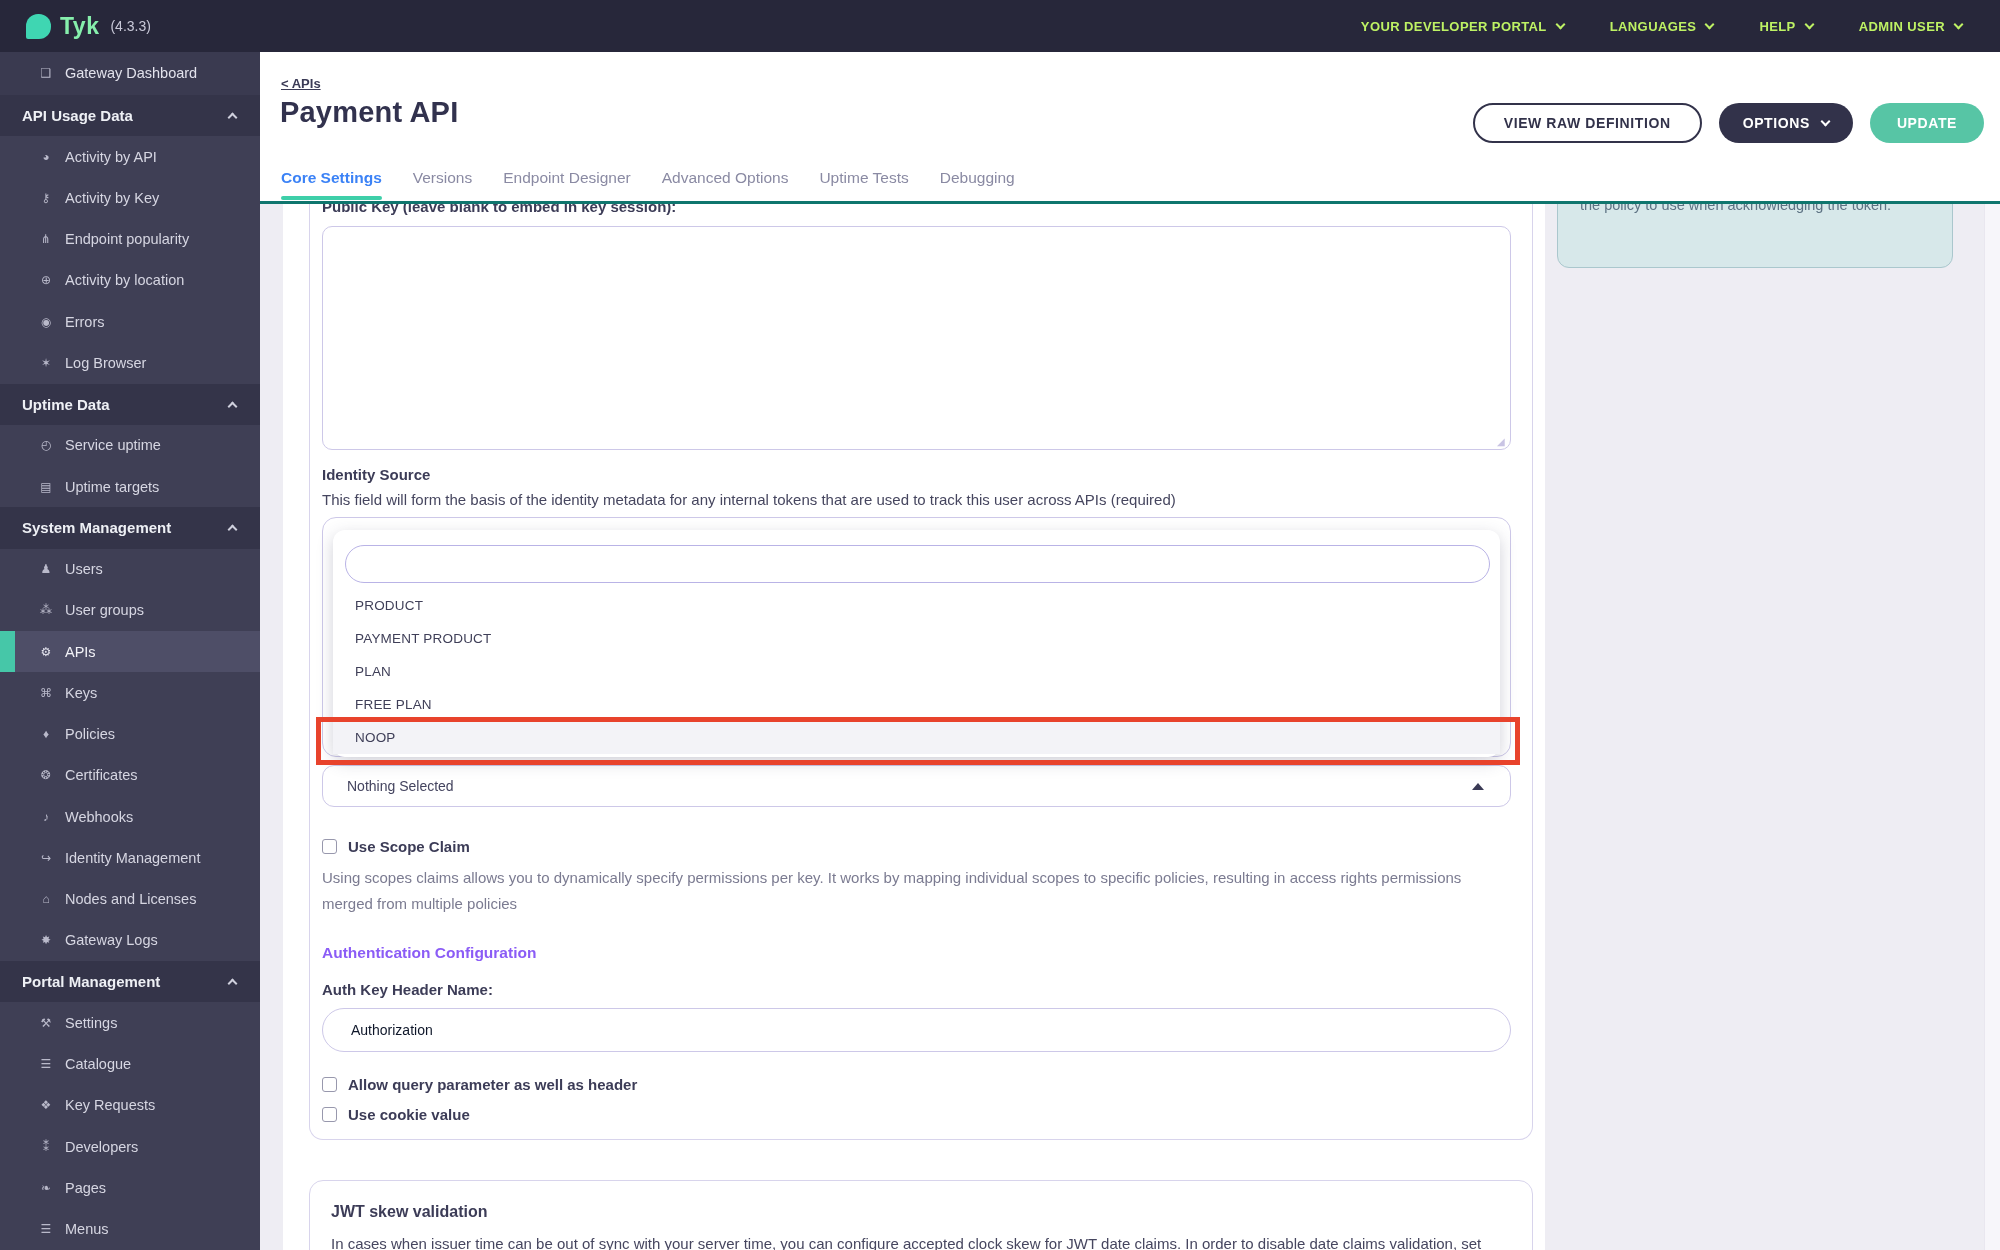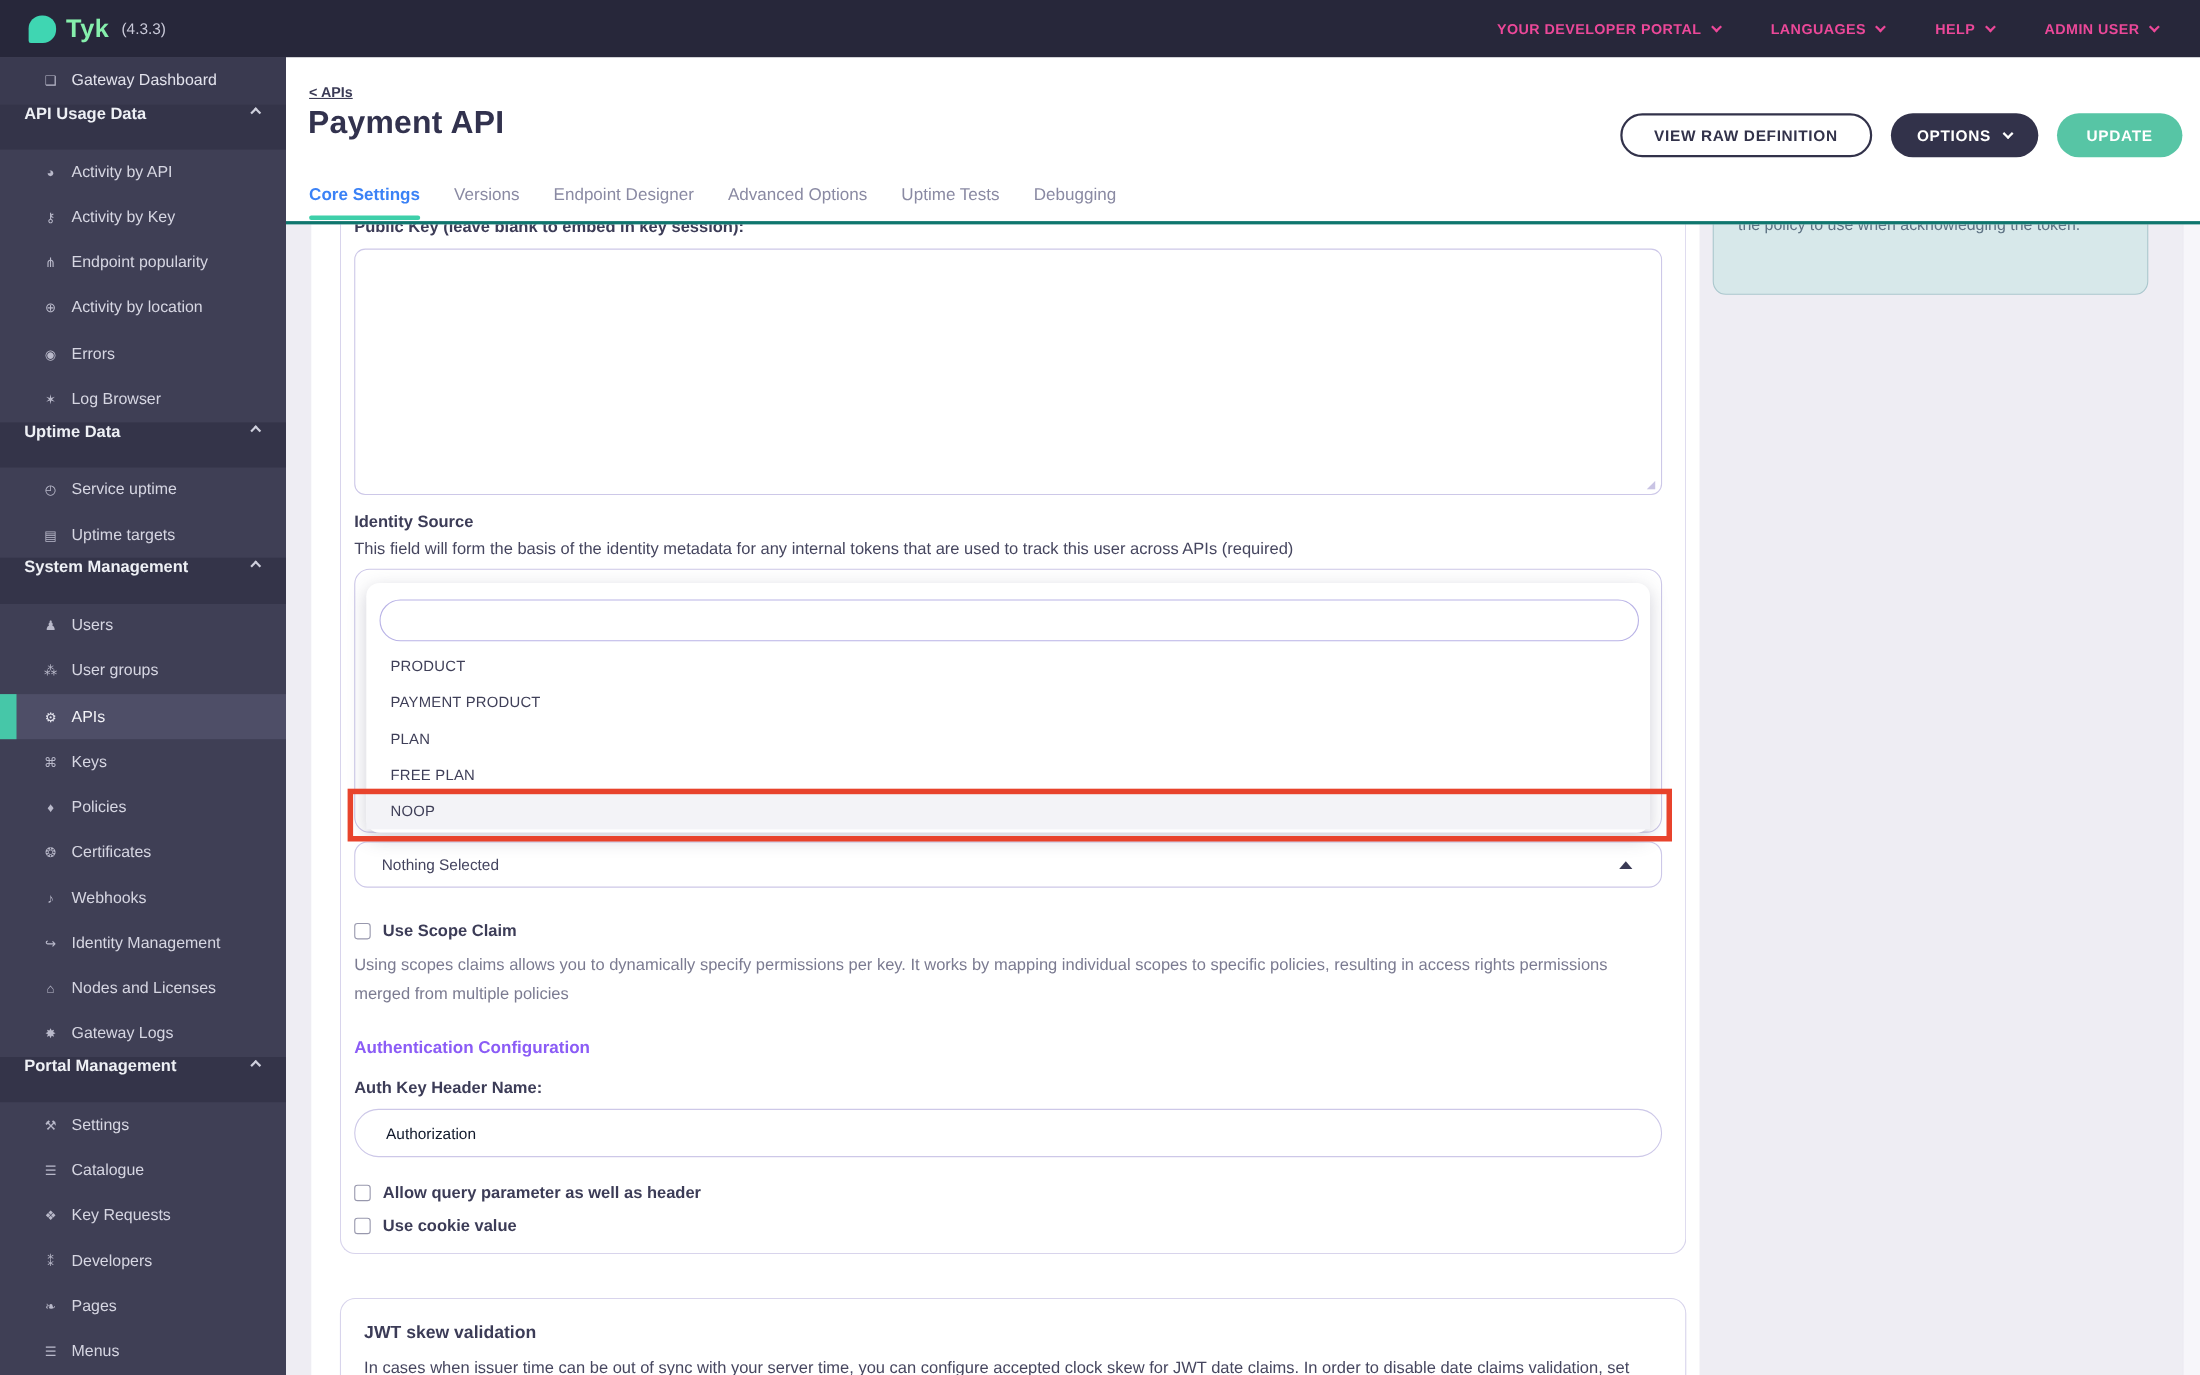--- a/index.html
+++ b/index.html
@@ -7,32 +7,32 @@
     font-family:"Liberation Sans","DejaVu Sans",sans-serif; background:#eeedf3; }
 
   
   .topbar { position:absolute; left:0; top:0; width:2000px; height:52px;
     background:#27273a; display:flex; align-items:center; z-index:6; }
   .logo-wrap { display:flex; align-items:center; gap:9px; padding-left:26px; }
   .leaf { width:25px; height:25px; background:#3fd6b2; border-radius:12px 12px 12px 2px; }
   .logo-text { color:#86efac; font-size:23px; font-weight:700; letter-spacing:.5px; }
   .logo-version { color:#c9c9d8; font-size:14px; margin-left:2px; }
   .topnav { margin-left:auto; display:flex; align-items:center; gap:46px; padding-right:38px; }
-  .topnav-item { display:flex; align-items:center; gap:10px; color:#ec4899;
+  .topnav-item { display:flex; align-items:center; gap:10px; color:#bef264;
     font-size:13px; font-weight:700; letter-spacing:.4px; cursor:pointer; }
   .chev { display:inline-block; width:7px; height:7px; border:solid currentColor;
     border-width:0 2px 2px 0; transform:rotate(45deg); margin-top:-4px; }
   .chev.up { transform:rotate(-135deg); margin-top:4px; }
 
   
   .sidebar { position:absolute; left:0; top:52px; width:260px; bottom:0;
     background:#3f3f55; z-index:4; display:flex; flex-direction:column; }
   .side-top { height:43px; background:#3a3a50; display:flex; align-items:center;
     gap:11px; padding-left:38px; color:#e2e2ec; font-size:14.5px; cursor:pointer; }
-  .side-section { height:41.4px; background:#343449; display:flex; 
+  .side-section { height:41.4px; background:#343449; display:flex; align-items:center;
     justify-content:space-between; padding:0 24px 0 22px; color:#eef0f5;
     font-size:15px; font-weight:700; cursor:pointer; }
   .side-section .chev { color:#cfd0dd; }
   .side-item { height:41.4px; display:flex; align-items:center; gap:11px;
     padding-left:38px; color:#d6d6e2; font-size:14.5px; cursor:pointer; position:relative; }
   .side-item.selected { background:#4e4e67; color:#f2f2f7; }
   .sel-bar { position:absolute; left:0; top:0; bottom:0; width:15px; background:#46c7a8; }
   .sicon { width:16px; font-size:12px; color:#b9b9ca; text-align:center; flex:none; }
   .side-item.selected .sicon { color:#e5e5ef; }
 

